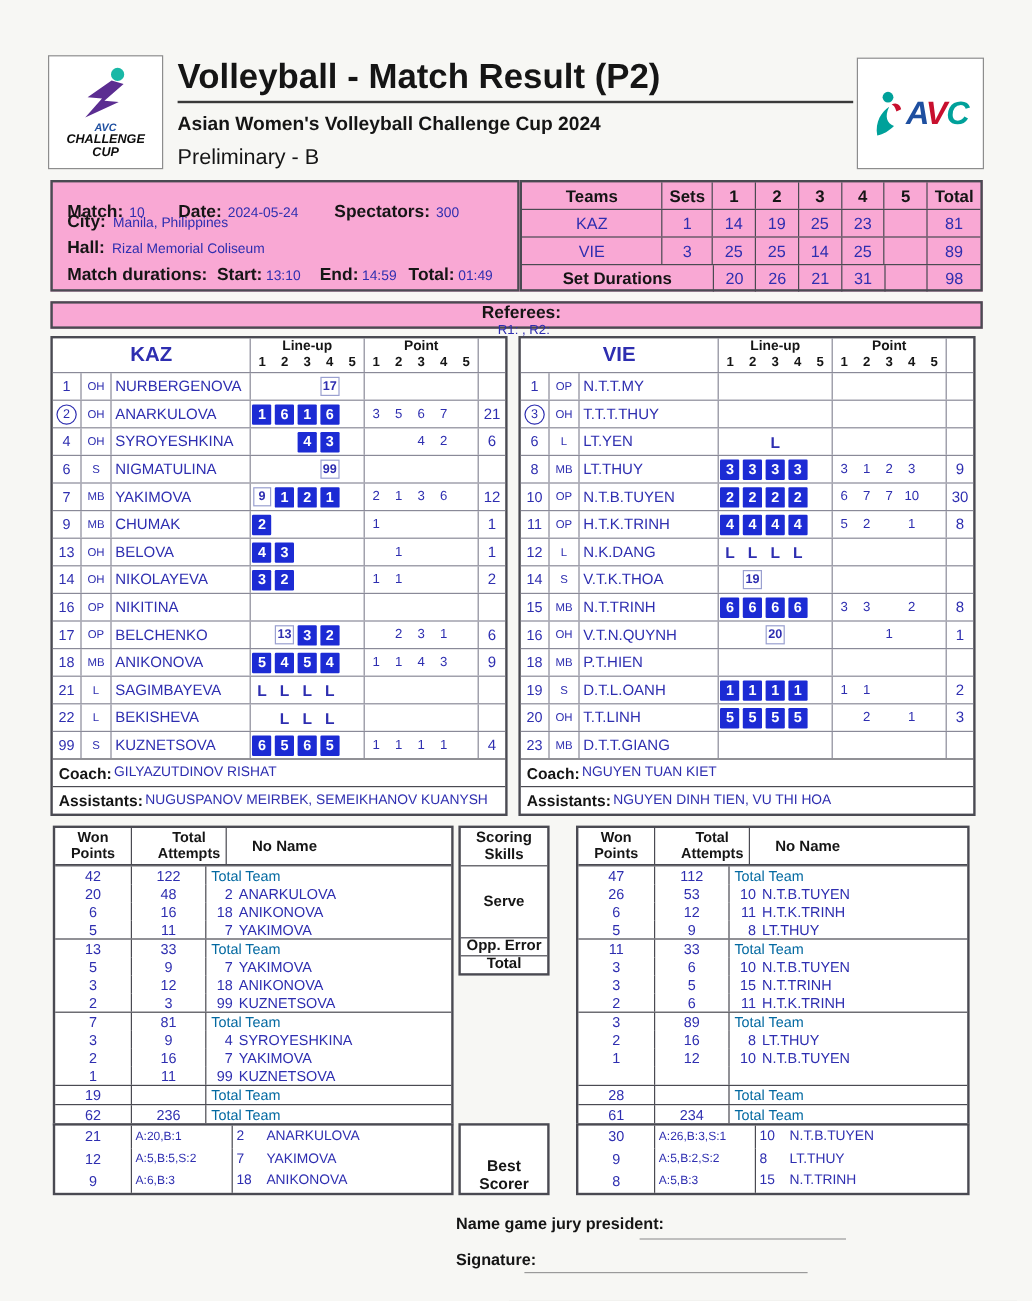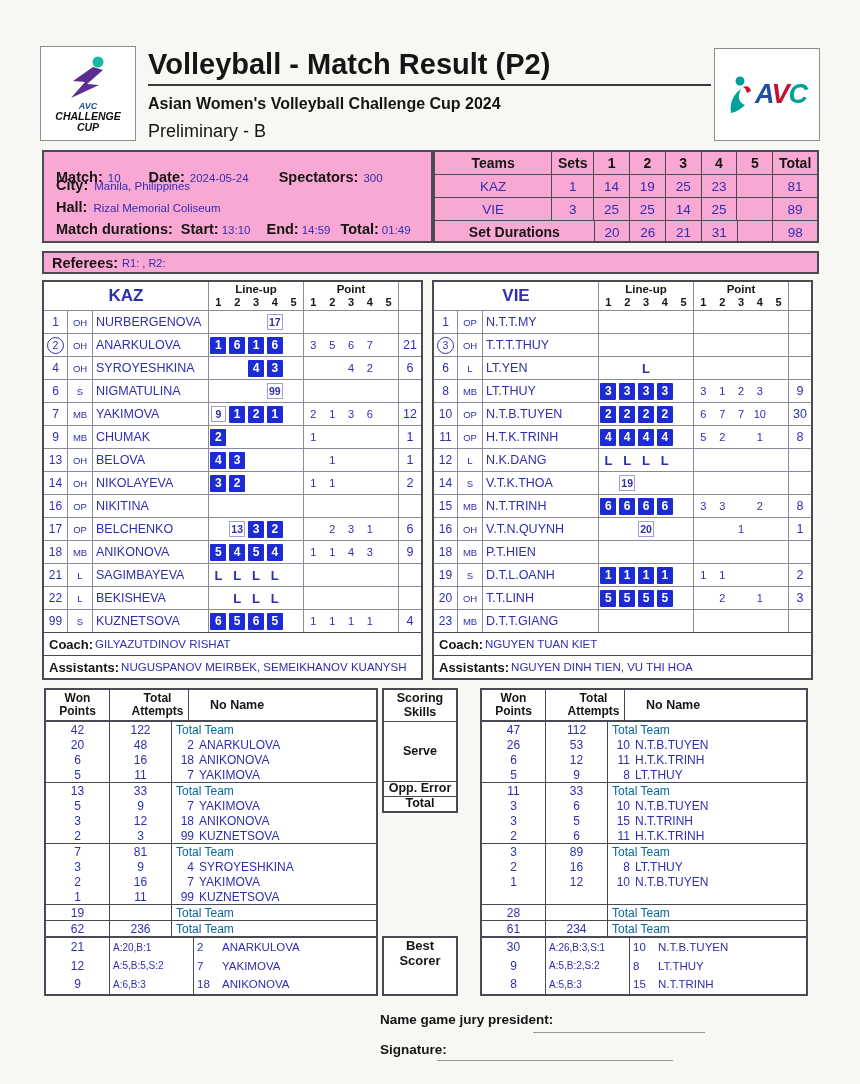--- a/index.html
+++ b/index.html
@@ -39,21 +39,21 @@
   .srow{display:flex;height:22px;}
   .srow + .srow{border-top:1px solid var(--bdd);}
   .scell{display:flex;align-items:center;justify-content:center;border-right:1px solid var(--bdd);box-sizing:border-box;}
   .scell:last-child{border-right:none;}
   .sc-team{width:118px;} .sc-sets{width:42px;} .sc-set{width:36px;} .sc-tot{width:44px;} .sc-dur{width:161px;}
   .shead .scell{font-weight:bold;font-size:14px;color:var(--ink);}
   .sval{color:var(--vblue);font-size:13.5px;}
   .sdur-lab{font-weight:bold;font-size:14px;}
 
   
-  .ref-box{left:42px;top:251px;width:777px;height:23px;display:flex;align-items:center;padding-left:8px;}
+  .ref-box{left:42px;top:251px;width:777px;height:23px;display:flex;align-items:center;padding-left:8px;flex-direction:column;}
   .ref-box .lab{font-size:14.5px;} .ref-box .val{font-size:11px;margin-left:4px;}
 
   
   .roster{position:absolute;top:280px;background:#fff;border:2px solid var(--bdd);box-sizing:border-box;width:381px;}
   #roster-kaz{left:42px;} #roster-vie{left:432px;}
   .rhead{display:flex;height:28px;}
   .rteam{width:165px;display:flex;align-items:center;justify-content:center;border-right:1px solid var(--bd);
          color:var(--vblue);font-weight:bold;font-size:17px;box-sizing:border-box;}
   .rhdrblk{width:95px;border-right:1px solid var(--bd);box-sizing:border-box;display:flex;flex-direction:column;}
   .rhdrlab{height:14px;text-align:center;font-weight:bold;font-size:11.5px;line-height:15px;}
@@ -106,21 +106,21 @@
 
   
   .best{position:absolute;top:936px;background:#fff;border:2px solid var(--bdd);box-sizing:border-box;height:60px;}
   #best-kaz{left:44px;width:334px;} #best-vie{left:480px;width:328px;}
   .brow{display:flex;height:18.5px;align-items:stretch;}
   .bc{display:flex;align-items:center;border-right:1px solid var(--bdd);box-sizing:border-box;color:var(--vblue);}
   .bc-pt{width:64px;justify-content:center;font-size:12px;}
   .bc-sk{width:84px;padding-left:3px;font-size:10px;white-space:nowrap;overflow:hidden;}
   .bc-no{width:24px;padding-left:3px;font-size:11.5px;border-right:none;}
   .bc-nm{flex:1;padding-left:4px;font-size:11.5px;border-right:none;white-space:nowrap;overflow:hidden;}
-  .best-lab{left:382px;width:76px;display:flex;align-items:flex-start;justify-content:center;
+  .best-lab{left:382px;width:76px;display:flex;align-items:flex-end;justify-content:center;
             font-weight:bold;font-size:13px;text-align:center;}
 
   
   .foot-lab{position:absolute;font-weight:bold;font-size:13.5px;}
   .jury-lab{left:380px;top:1012px;}
   .sig-lab{left:380px;top:1042px;}
   .foot-line{position:absolute;border-bottom:1.5px solid #9a9a9a;}
   .jury-line{left:533px;top:1018px;width:172px;height:14px;}
   .sig-line{left:437px;top:1046px;width:236px;height:14px;}
 </style>

